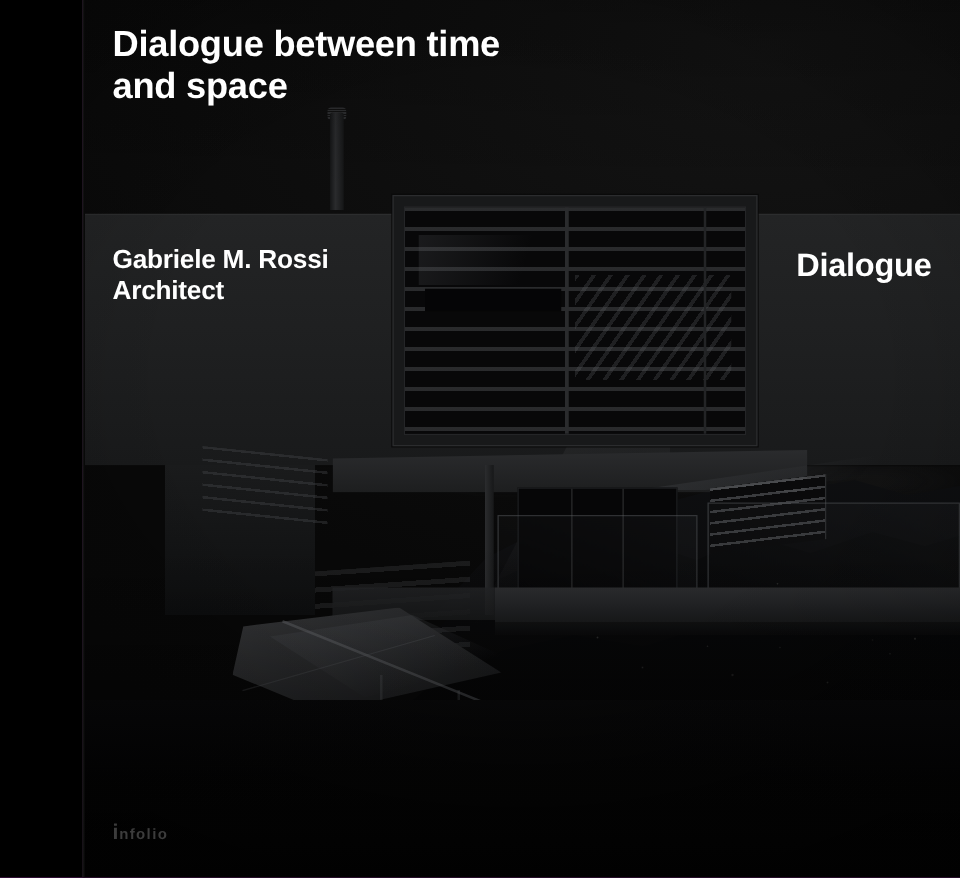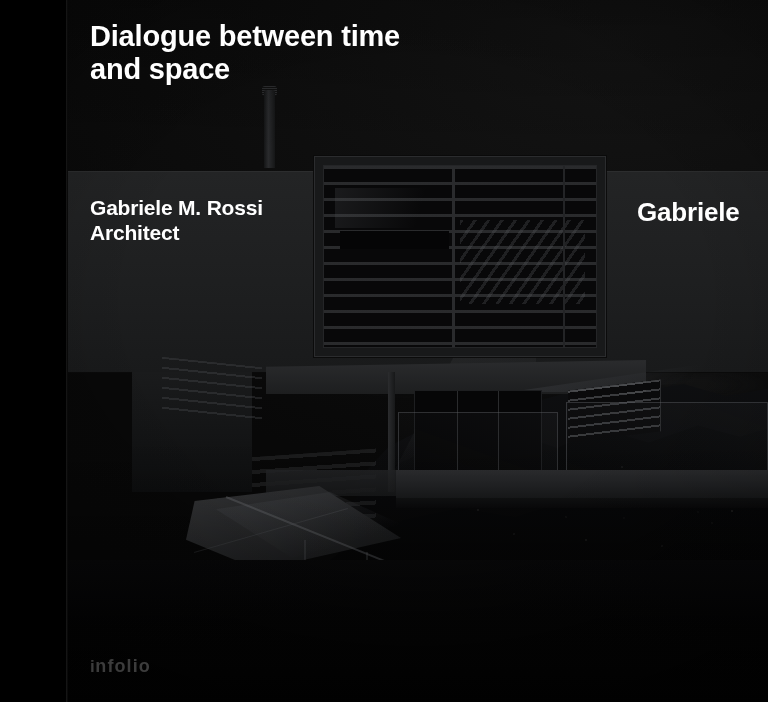--- a/index.html
+++ b/index.html
@@ -344,21 +344,21 @@
   .publisher{
     position:absolute;left:90px;top:656px;
     color:#3c3c3c;
     font-size:17px;
     font-weight:bold;
     letter-spacing:.6px;
     display:flex;
     align-items:baseline;
   }
   .publisher .p-i{font-size:17px;text-transform:none;}
-  .publisher .p-rest{font-size:18px;letter-spacing:1.1px;}
+  .publisher .p-rest{font-size:12px;letter-spacing:1.1px;}
 </style>
 </head>
 <body>
 
 <div id="cover">
 
   <div class="photo">
 
     <div class="sky"></div>
     <div class="cloud c1"></div>
@@ -427,21 +427,21 @@
   </div>
 
   <div class="spine"></div>
   <div class="spine-edge"></div>
 
   <div class="type">
     <div class="title">Dialogue between time
 and space</div>
     <div class="author">Gabriele M. Rossi
 Architect</div>
-    <div class="brand">Gabriele</div>
+    <div class="brand">Dialogue</div>
 
     <div class="publisher">
       <span class="p-i">i</span>
         <span class="p-rest">nfolio</span>
     </div>
   </div>
 
 </div>
 
 </body></html>

